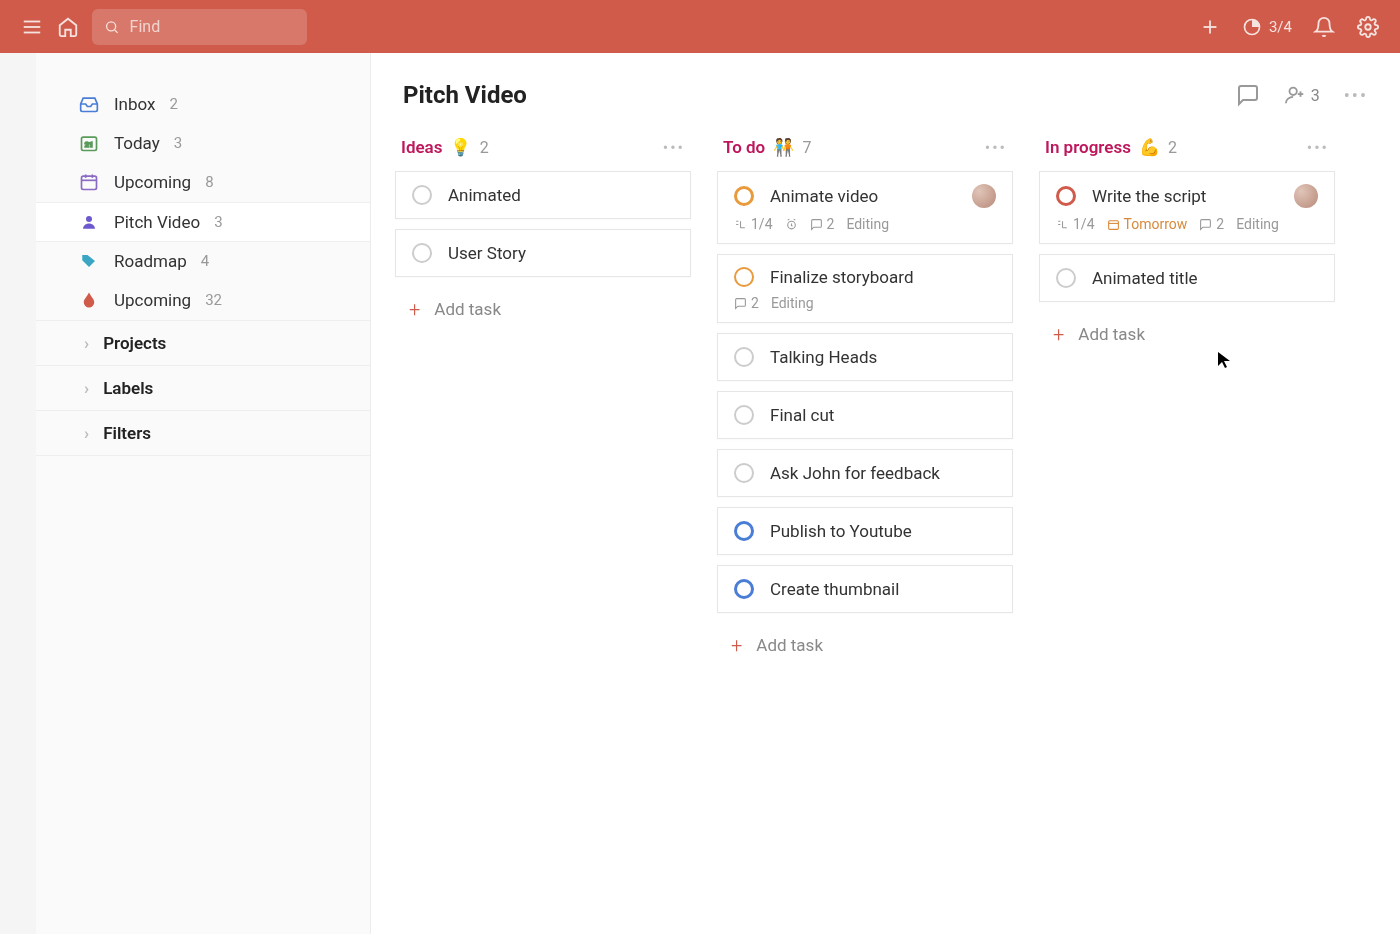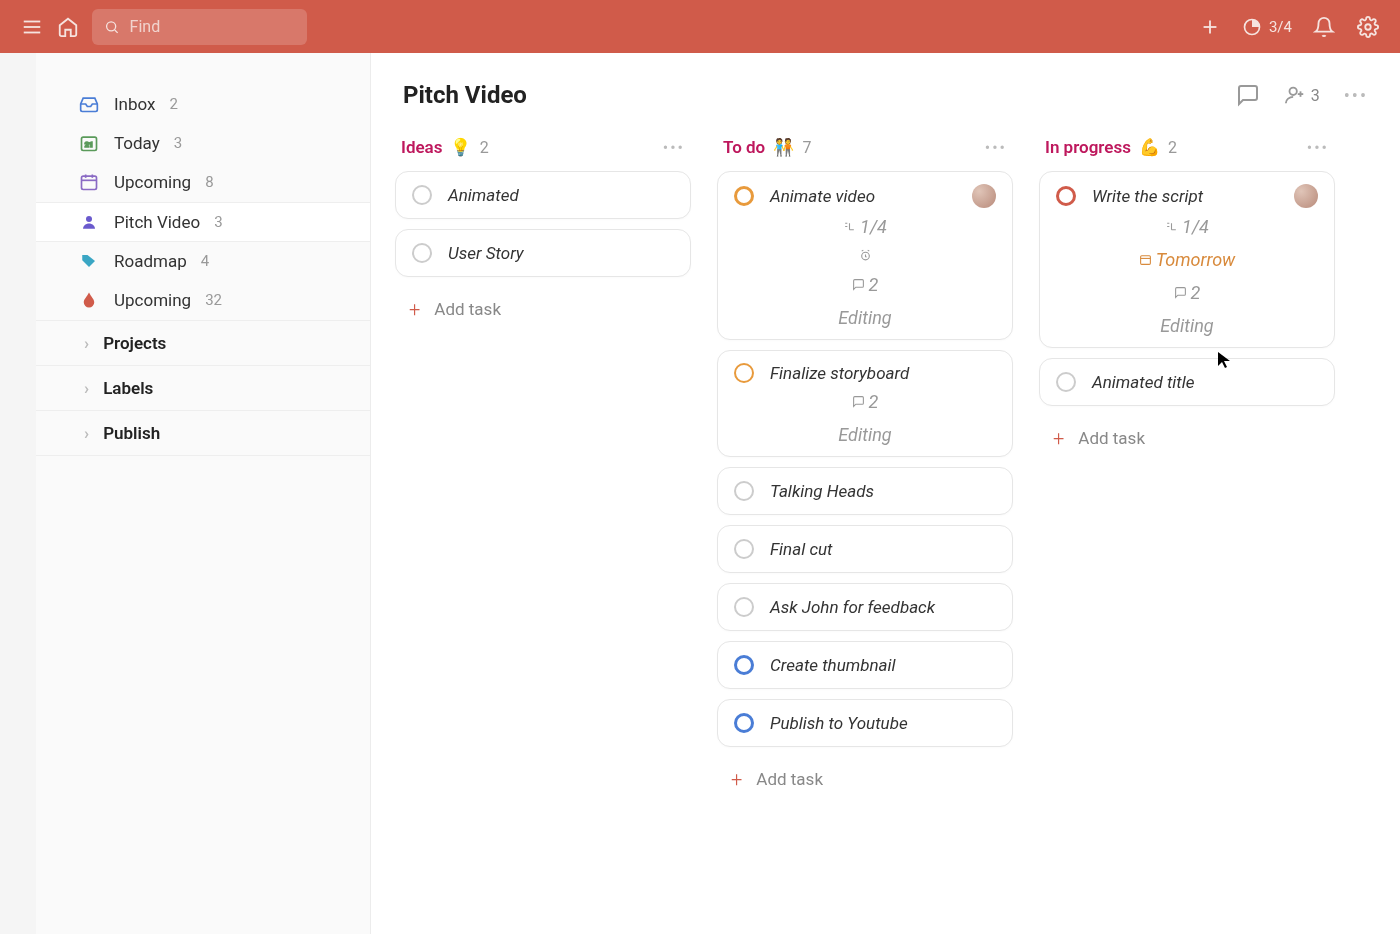--- a/index.html
+++ b/index.html
@@ -32,31 +32,31 @@
 .share-group { display: flex; align-items: center; gap: 5px; font-size: 16px; color: #888; }
 
 .board { display: flex; gap: 26px; align-items: flex-start; }
 .col { width: 296px; }
 .col-head { display: flex; align-items: center; gap: 8px; padding: 0 6px 14px; }
 .col-title { font-size: 17px; font-weight: 600; color: #be185d; }
 .col-emoji { font-size: 17px; }
 .col-count { font-size: 16px; color: #999; }
 .col-more { margin-left: auto; color: #bbb; }
 
-.card { background: #fff; border: 1px solid #e6e6e6; border-radius: 13px; padding: 13px 16px; margin-bottom: 10px; box-shadow: 0 1px 2px rgba(0,0,0,0.02); cursor: pointer; position: relative; font-style: italic; }
+.card { background: #fff; border: 1px solid #e6e6e6; border-radius: 0; padding: 13px 16px; margin-bottom: 10px; box-shadow: 0 1px 2px rgba(0,0,0,0.02); cursor: pointer; position: relative; }
 .card.detailed { padding: 12px 16px 11px; }
 .card-top { display: flex; align-items: center; gap: 16px; }
 .ring { width: 20px; height: 20px; border-radius: 50%; border: 2px solid #ccc; flex-shrink: 0; }
 .ring.amber { border-color: #e89a3c; }
 .ring.amber-thick { border: 3px solid #e89a3c; }
 .ring.blue { border: 3px solid #4a7dd6; }
 .ring.red { border: 3px solid #d05b4a; }
 .card-title { font-size: 17px; color: #333; }
 .avatar { width: 24px; height: 24px; border-radius: 50%; background: radial-gradient(circle at 30% 30%, #e0c5b8, #b88a7a); margin-left: auto; flex-shrink:0; }
-.card-meta { display: flex; gap: 12px; align-items: center; font-size: 18px; color: #999; margin-top: 8px; padding-left: 0; flex-direction: column; }
+.card-meta { display: flex; gap: 12px; align-items: center; font-size: 14px; color: #999; margin-top: 8px; padding-left: 0; }
 .meta-item { display: flex; align-items: center; gap: 4px; }
 .due-tomorrow { display: flex; align-items: center; gap: 4px; color: #d88a3c; }
 
 .add-task { display: flex; align-items: center; gap: 14px; padding: 10px 14px; font-size: 17px; color: #888; cursor: pointer; }
 .plus { color: #d05b4a; font-size: 20px; font-weight: 300; }
 
 svg { display:block; }
 
 .cursor-img { position: absolute; left: 846px; top: 298px; pointer-events: none; }
 </style>
@@ -180,21 +180,21 @@
     <div class="section-item">
       <span class="chev">›</span>
       <span>Projects</span>
     </div>
     <div class="section-item">
       <span class="chev">›</span>
       <span>Labels</span>
     </div>
     <div class="section-item">
       <span class="chev">›</span>
-      <span>Publish</span>
+      <span>Filters</span>
     </div>
   </div>
 
   <div class="main">
     <div class="main-header">
       <div class="main-title">Pitch Video</div>
       <div class="main-header-right">
         <svg width="24" height="24" viewBox="0 0 24 24" fill="none" stroke="#999" stroke-width="2">
             <path d="M21 15a2 2 0 0 1-2 2H7l-4 4V5a2 2 0 0 1 2-2h14a2 2 0 0 1 2 2z"></path>
           </svg>
@@ -306,27 +306,27 @@
         </div>
         <div class="card">
           <div class="card-top">
               <span class="ring"></span>
               <span class="card-title">Ask John for feedback</span>
             </div>
         </div>
         <div class="card">
           <div class="card-top">
               <span class="ring blue"></span>
+              <span class="card-title">Publish to Youtube</span>
+            </div>
+        </div>
+        <div class="card">
+          <div class="card-top">
+              <span class="ring blue"></span>
               <span class="card-title">Create thumbnail</span>
-            </div>
-        </div>
-        <div class="card">
-          <div class="card-top">
-              <span class="ring blue"></span>
-              <span class="card-title">Publish to Youtube</span>
             </div>
         </div>
 
         <div class="add-task">
           <span class="plus">+</span>
           <span>Add task</span>
         </div>
       </div>
 
       <div class="col">

